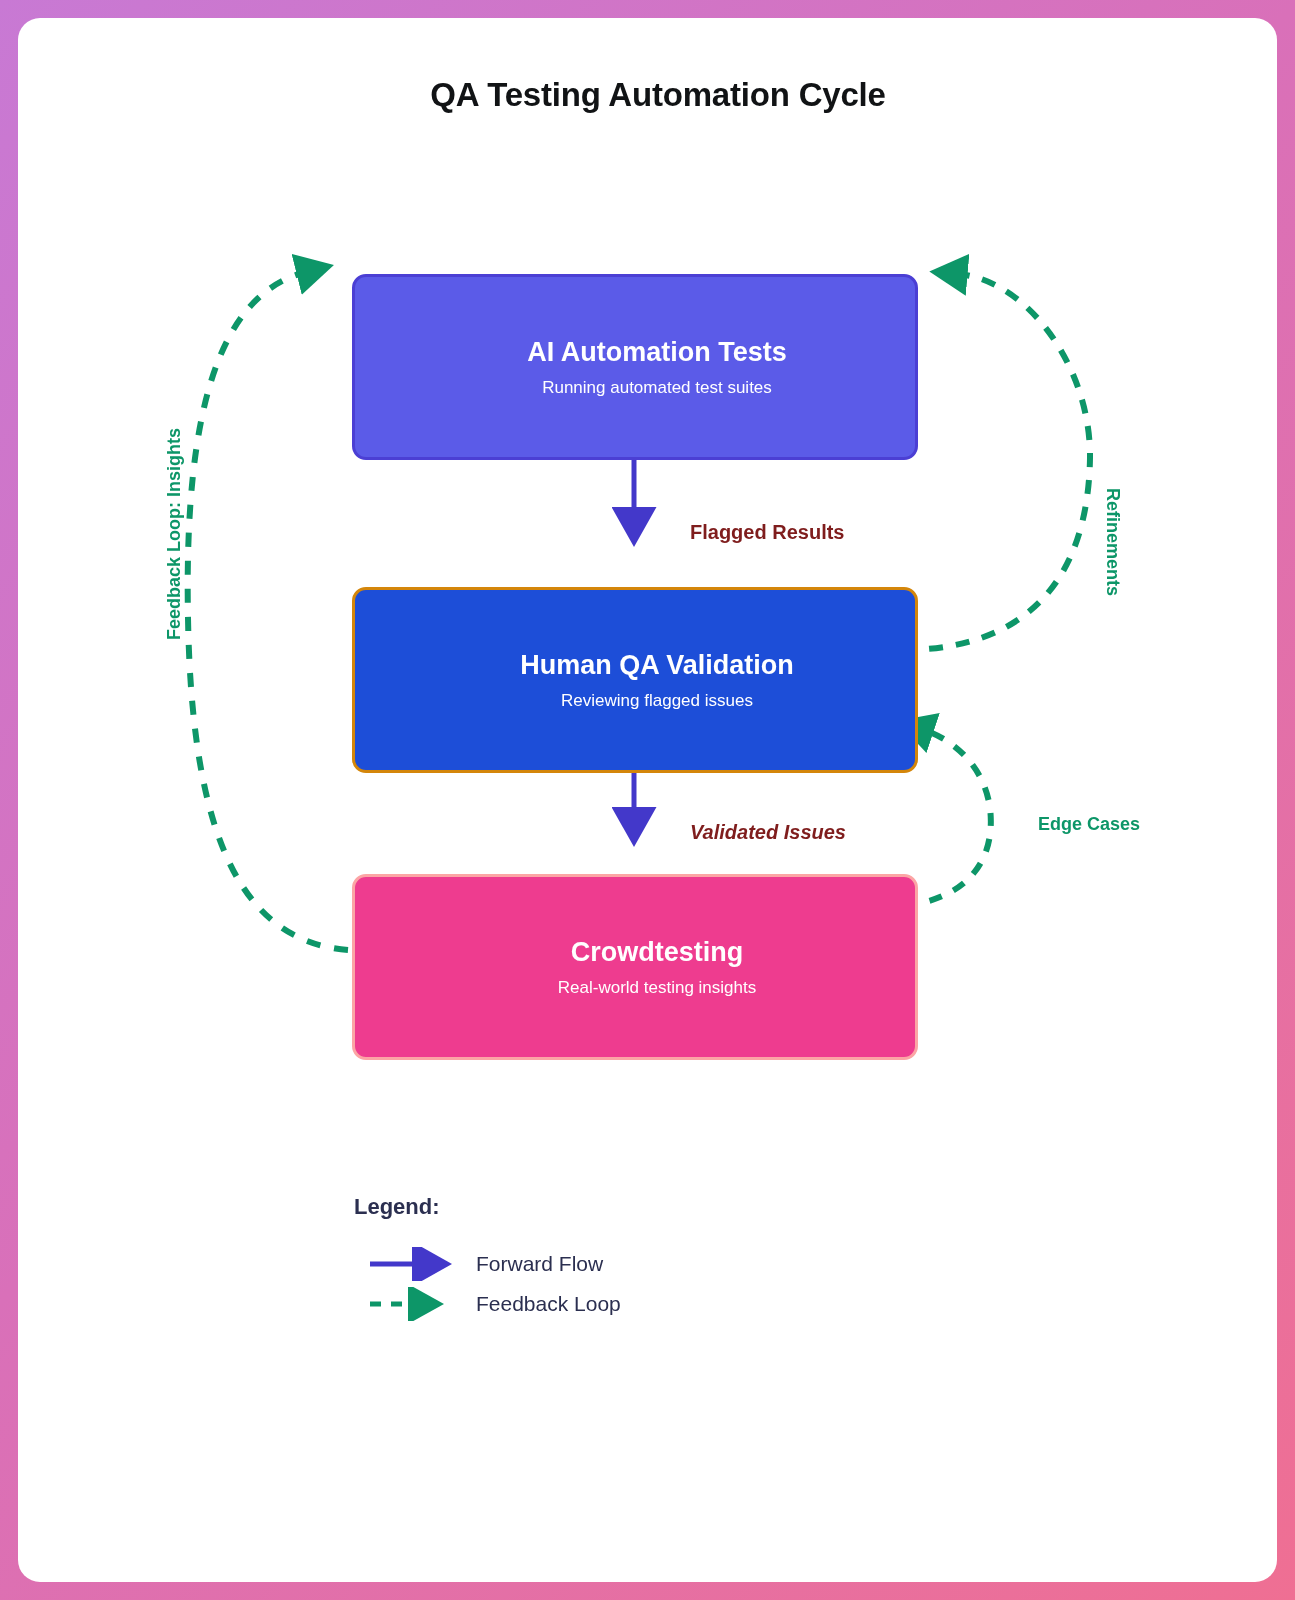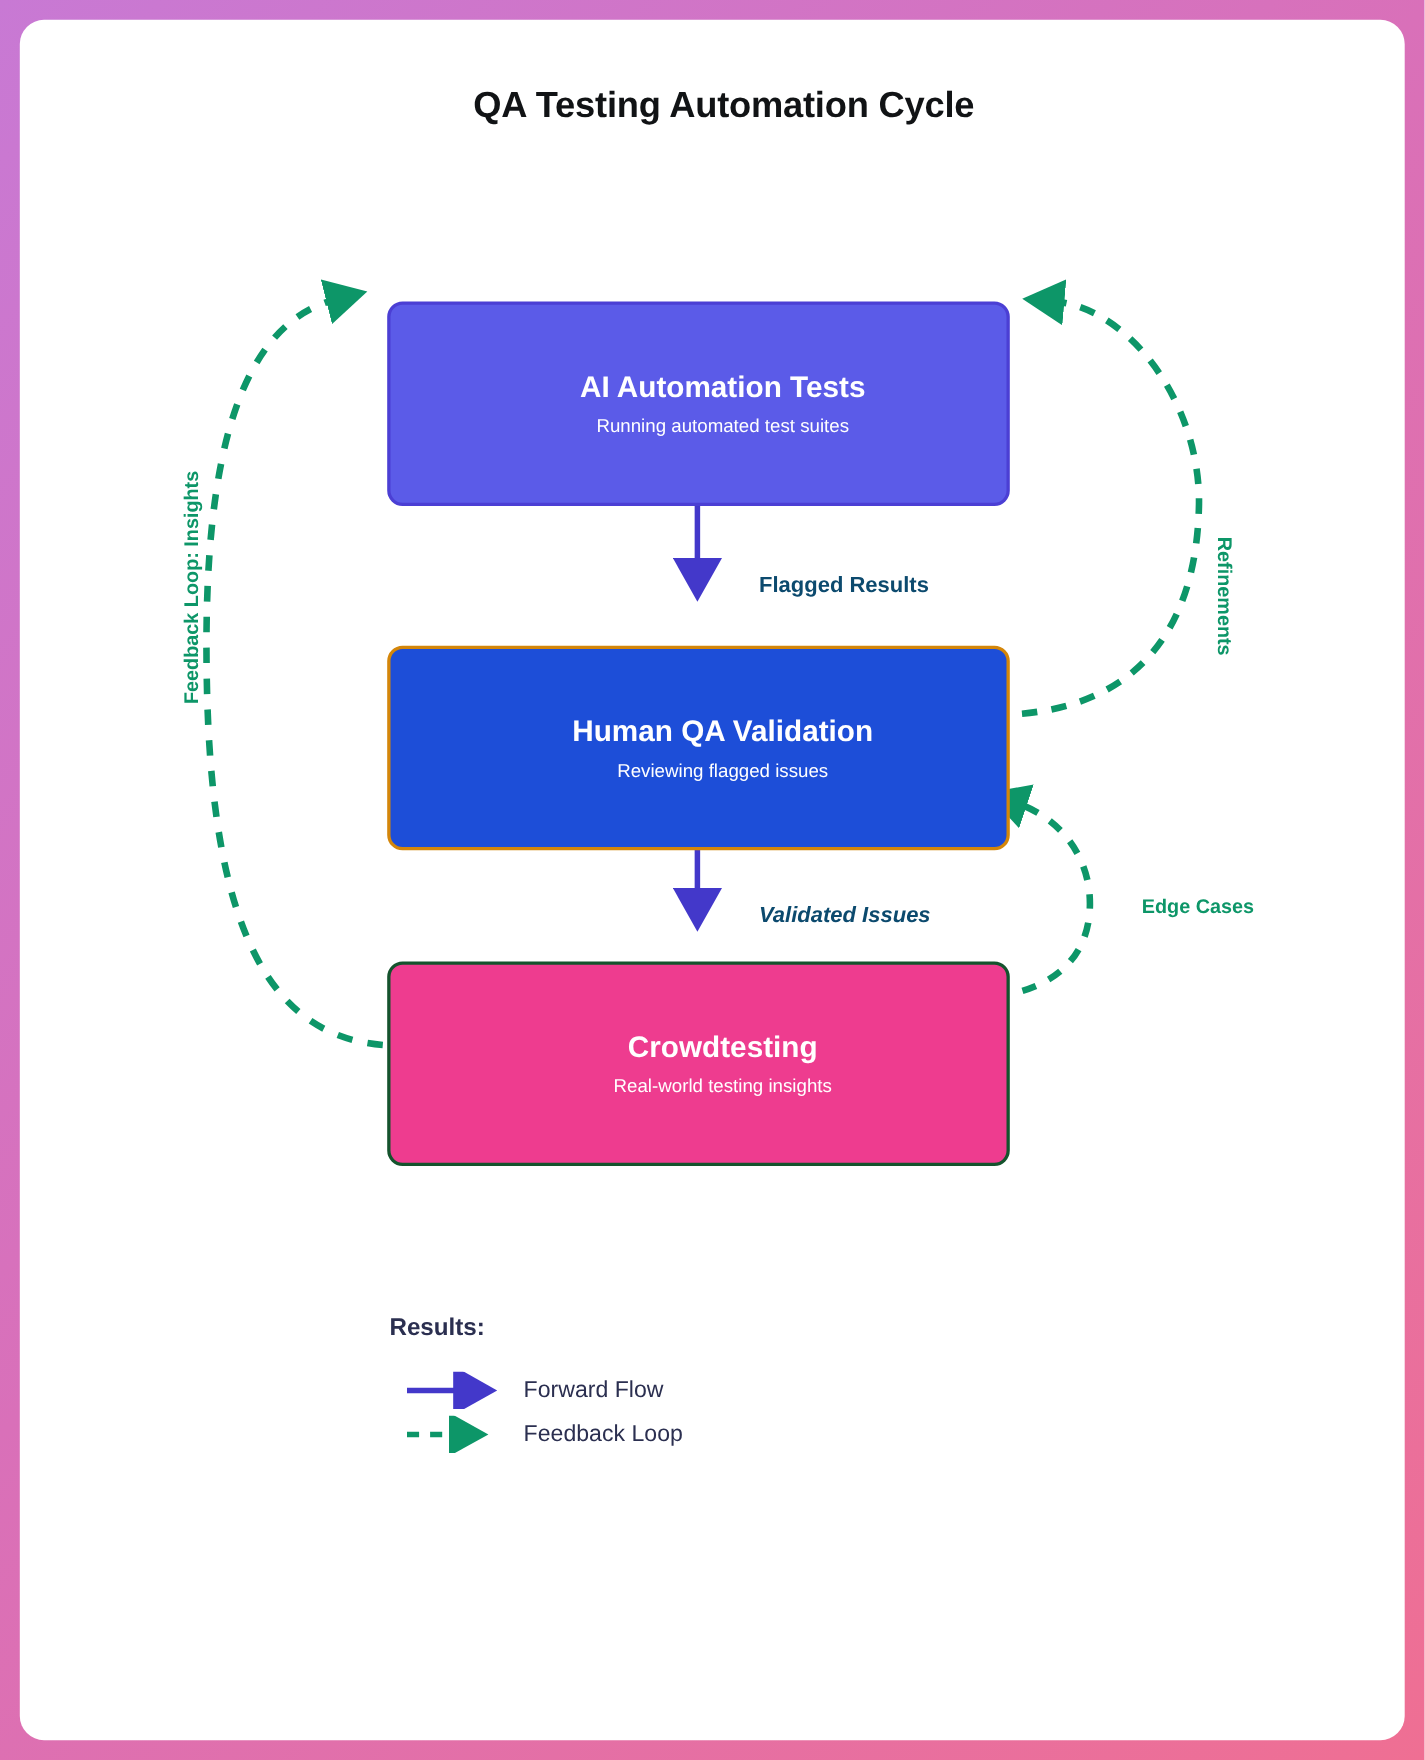--- a/index.html
+++ b/index.html
@@ -71,28 +71,28 @@
     margin-bottom: 10px;
   }
   .node-sub {
     font-size: 17px;
     font-weight: normal;
     line-height: 1.2;
   }
 
   #node-ai       { top: 256px;  background: #5b5be8; border: 3px solid #4b3fd4; }
   #node-human    { top: 556px;  background: #1d4ed8; border: 3px solid #d4860a; margin-top: 13px; }
-  #node-crowd    { top: 856px;  background: #ee3c8f; border: 3px solid #14532d; }
+  #node-crowd    { top: 856px;  background: #ee3c8f; border: 3px solid #fca5a5; }
 
   
   .flow-label {
     position: absolute;
     font-size: 20px;
     font-weight: bold;
-    color: #0c4a6e;
+    color: #7f1d1d;
     white-space: nowrap;
     z-index: 4;
   }
   #label-flagged   { left: 672px; top: 503px; }
   #label-validated { left: 672px; top: 803px; font-style: italic; }
 
   
   .fb-label {
     position: absolute;
     font-size: 18px;
@@ -200,21 +200,21 @@
 
   <div class="flow-label" id="label-validated">Validated Issues</div>
 
   <div class="fb-label" id="label-refinements">Refinements</div>
 
   <div class="fb-label" id="label-edge-cases">Edge Cases</div>
 
   <div class="fb-label" id="label-feedback-insights">Feedback Loop: Insights</div>
 
   <div id="legend">
-    <div id="legend-title">Results:</div>
+    <div id="legend-title">Legend:</div>
 
     <div class="legend-row">
       <svg width="94" height="34" viewBox="0 0 94 34">
         <defs>
           <marker id="lg-arrow-blue" markerWidth="9" markerHeight="9" refX="0.4" refY="4.5" orient="auto" markerUnits="strokeWidth">
             <path d="M0,0 L0,9 L8,4.5 z" fill="#4338ca"></path>
           </marker>
         </defs>
         <path d="M2,17 L46,17" stroke="#4338ca" stroke-width="5" fill="none" marker-end="url(#lg-arrow-blue)"></path>
       </svg>

